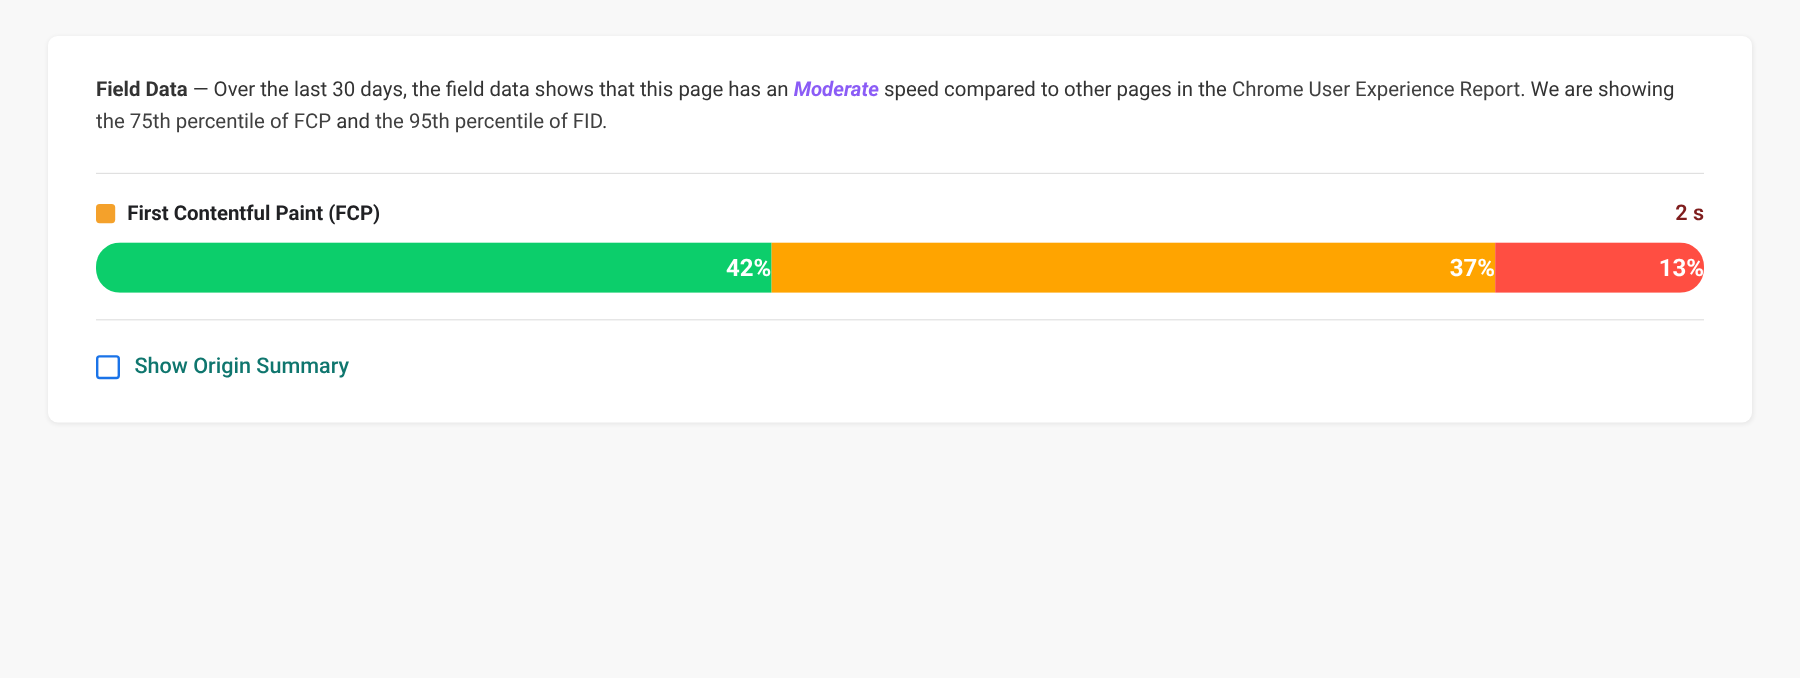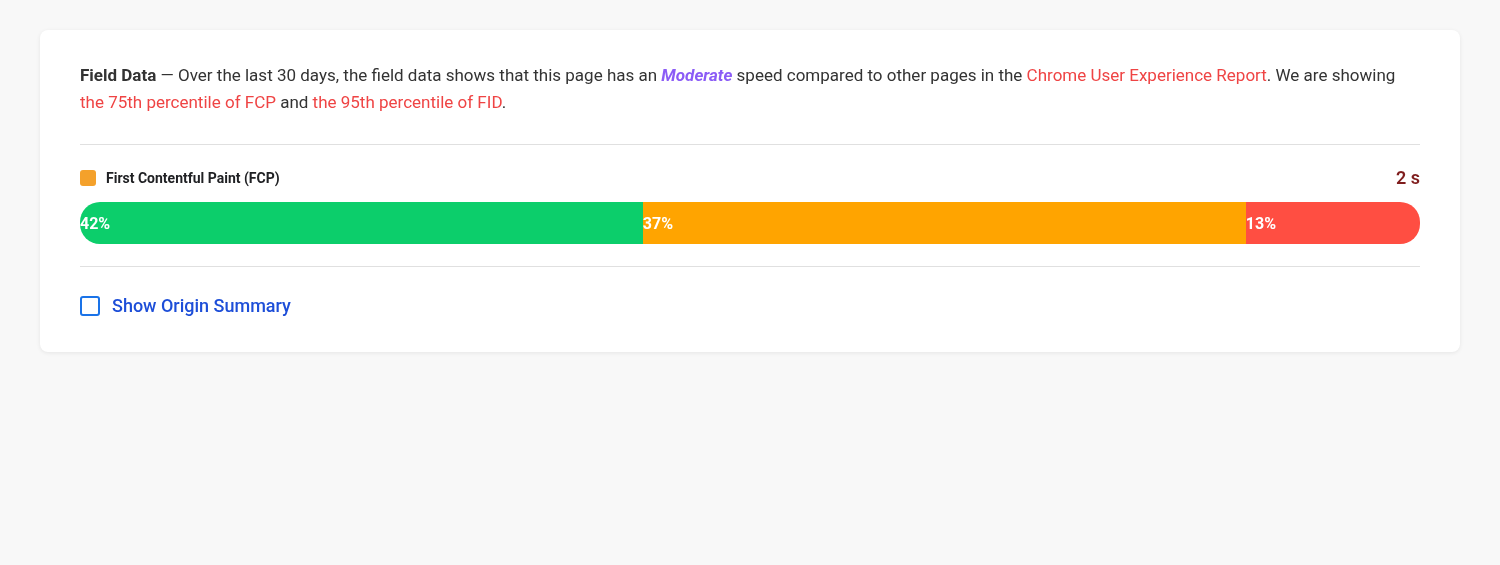--- a/index.html
+++ b/index.html
@@ -30,21 +30,21 @@
     }
     .field-data-header strong {
       font-weight: 700;
     }
     .moderate-text {
       color: #8b5cf6;
       font-weight: 700;
       font-style: italic;
     }
     .link-text {
-      color: #ef4444;
+      color: #404040;
       text-decoration: none;
     }
     .divider {
       border: none;
       border-top: 1px solid #e0e0e0;
       margin-bottom: 22px;
     }
     .metrics-row {
       display: flex;
       gap: 60px;
@@ -61,45 +61,45 @@
     .metric-icon {
       width: 16px;
       height: 16px;
       border-radius: 3px;
       margin-right: 10px;
       flex-shrink: 0;
     }
     .metric-icon.orange { background: #f4a12b; }
     .metric-title {
       font-weight: 700;
-      font-size: 14px;
+      font-size: 17px;
       color: #202124;
       flex: 1;
     }
     .metric-value {
       font-size: 18px;
       font-weight: 600;
       color: #7f1d1d;
       margin-left: 16px;
       white-space: nowrap;
     }
     .bar-container {
       display: flex;
       border-radius: 20px;
       overflow: hidden;
       height: 42px;
       width: 100%;
     }
     .bar-segment {
       display: flex;
       align-items: center;
-      justify-content: flex-start;
+      justify-content: flex-end;
       color: #fff;
       font-weight: 700;
-      font-size: 16px;
+      font-size: 20px;
     }
     .bar-green { background: #0cce6b; }
     .bar-orange { background: #ffa400; color: #fff; }
     .bar-red { background: #ff4e42; }
     .metric-divider {
       border: none;
       border-top: 1px solid #e0e0e0;
       margin-top: 22px;
     }
     .show-origin {
@@ -111,21 +111,21 @@
     }
     .checkbox-icon {
       width: 20px;
       height: 20px;
       border: 2px solid #1a73e8;
       border-radius: 3px;
       flex-shrink: 0;
       background: #fff;
     }
     .show-origin-label {
-      color: #1d4ed8;
+      color: #0f766e;
       font-size: 18px;
       font-weight: 500;
     }
   </style>
 </head>
 <body>
 
 <div class="container">
 
   <div class="field-data-header">

